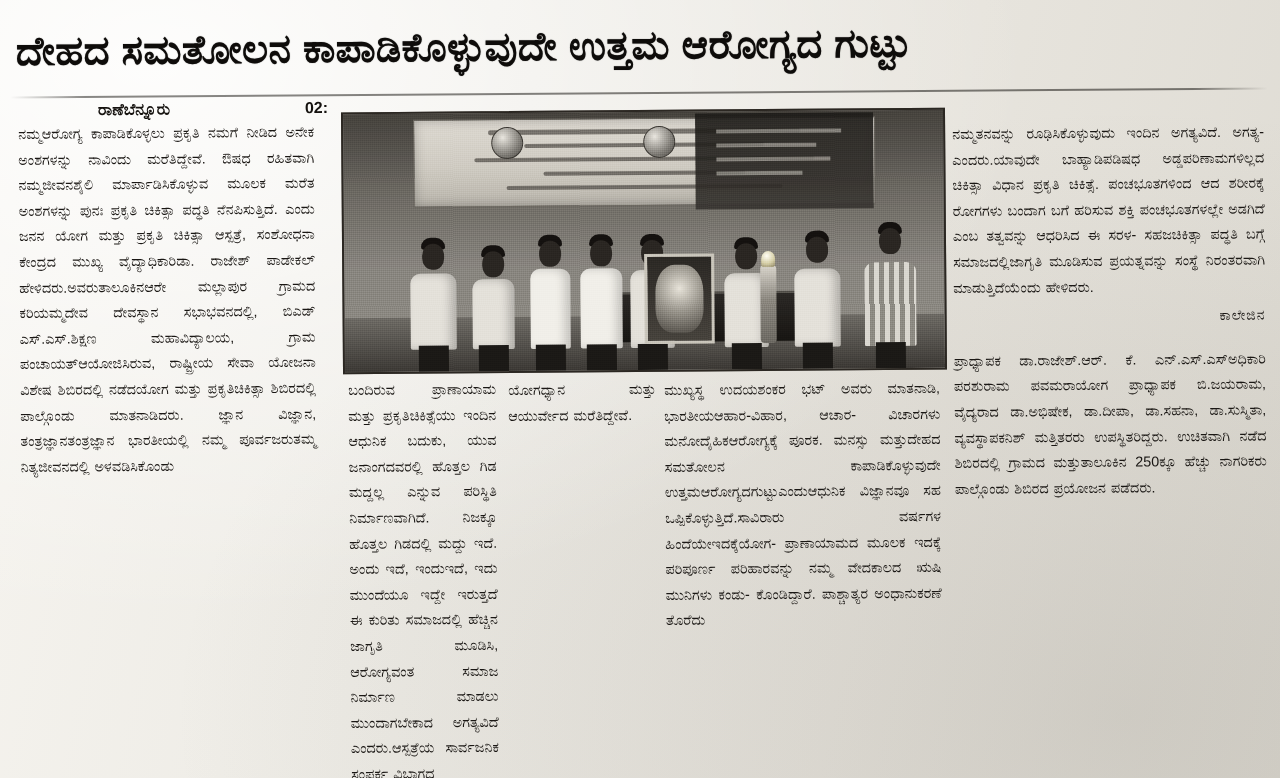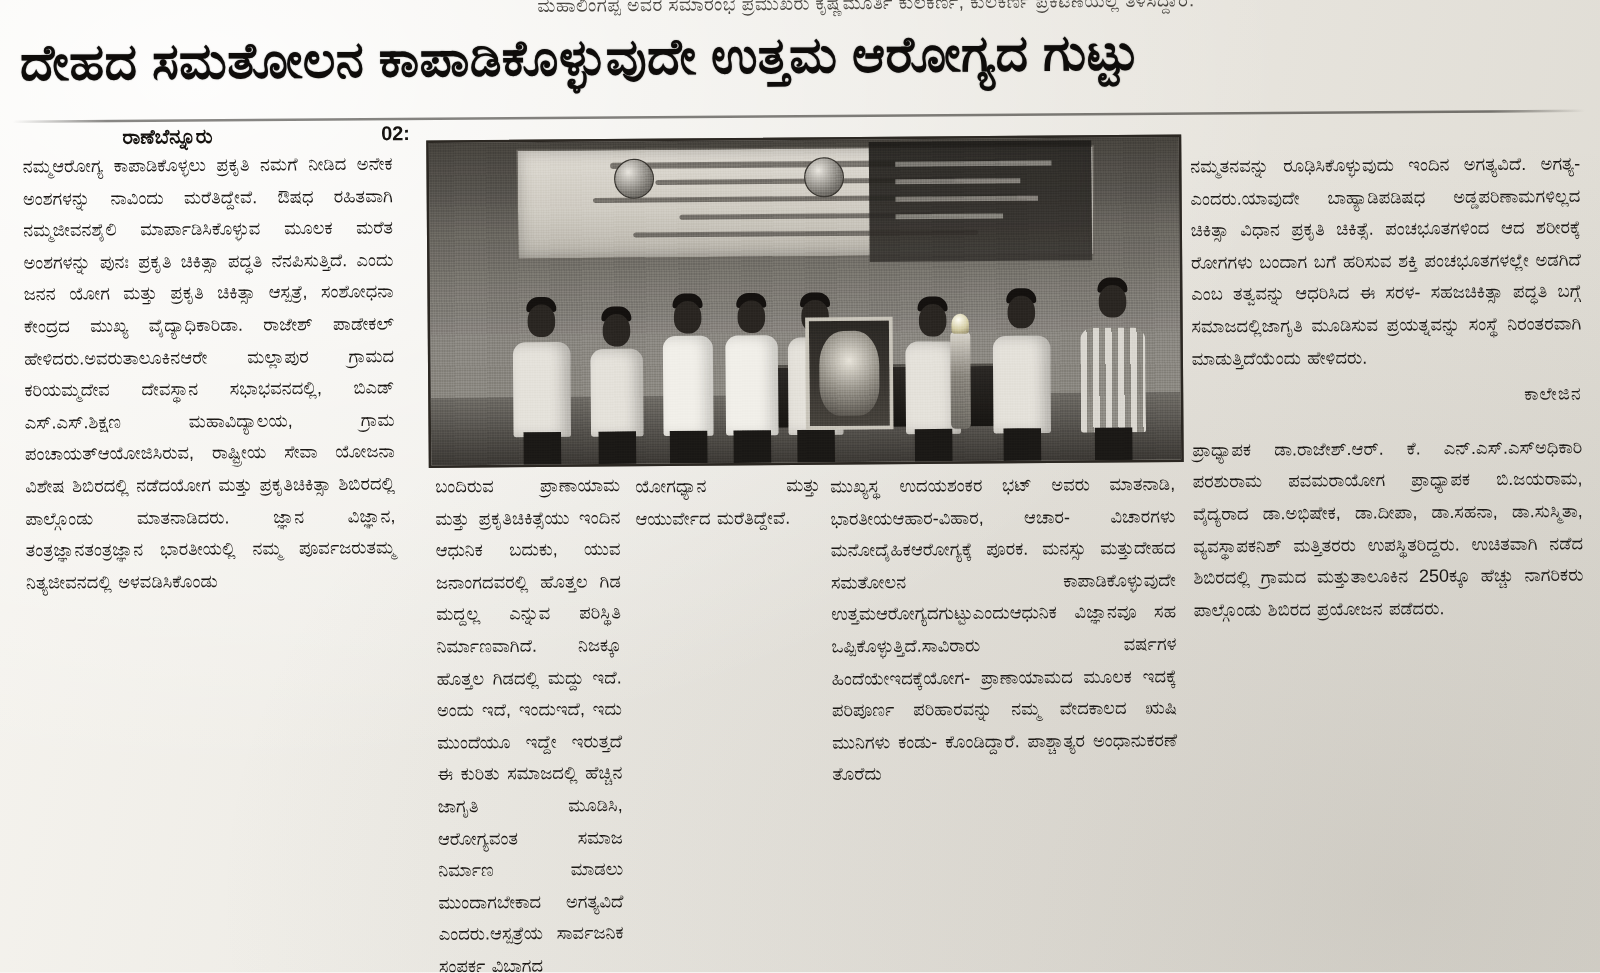--- a/index.html
+++ b/index.html
@@ -296,23 +296,20 @@
       repeating-linear-gradient(90deg, rgba(255,255,255,0.03) 0 1px, rgba(0,0,0,0.035) 1px 2px);
     mix-blend-mode: overlay;
     pointer-events: none;
   }
 </style>
 </head>
 <body>
 
 <div class="page">
 
-  <div class="top-strip">
-    <div class="cut">ಮಹಾಲಿಂಗಪ್ಪ ಅವರ ಸಮಾರಂಭ ಪ್ರಮುಖರು ಕೃಷ್ಣಮೂರ್ತಿ ಕುಲಕರ್ಣಿ, ಕುಲಕರ್ಣಿ ಪ್ರಕಟಣೆಯಲ್ಲಿ ತಿಳಿಸಿದ್ದಾರೆ.</div>
-  </div>
 
   <div class="headline">ದೇಹದ ಸಮತೋಲನ ಕಾಪಾಡಿಕೊಳ್ಳುವುದೇ ಉತ್ತಮ ಆರೋಗ್ಯದ ಗುಟ್ಟು</div>
   <div class="headline-rule"></div>
 
   <div class="dateline">
     <span>ರಾಣೆಬೆನ್ನೂರು</span>
     <span>02:</span>
   </div>
 
   <div class="photo">

